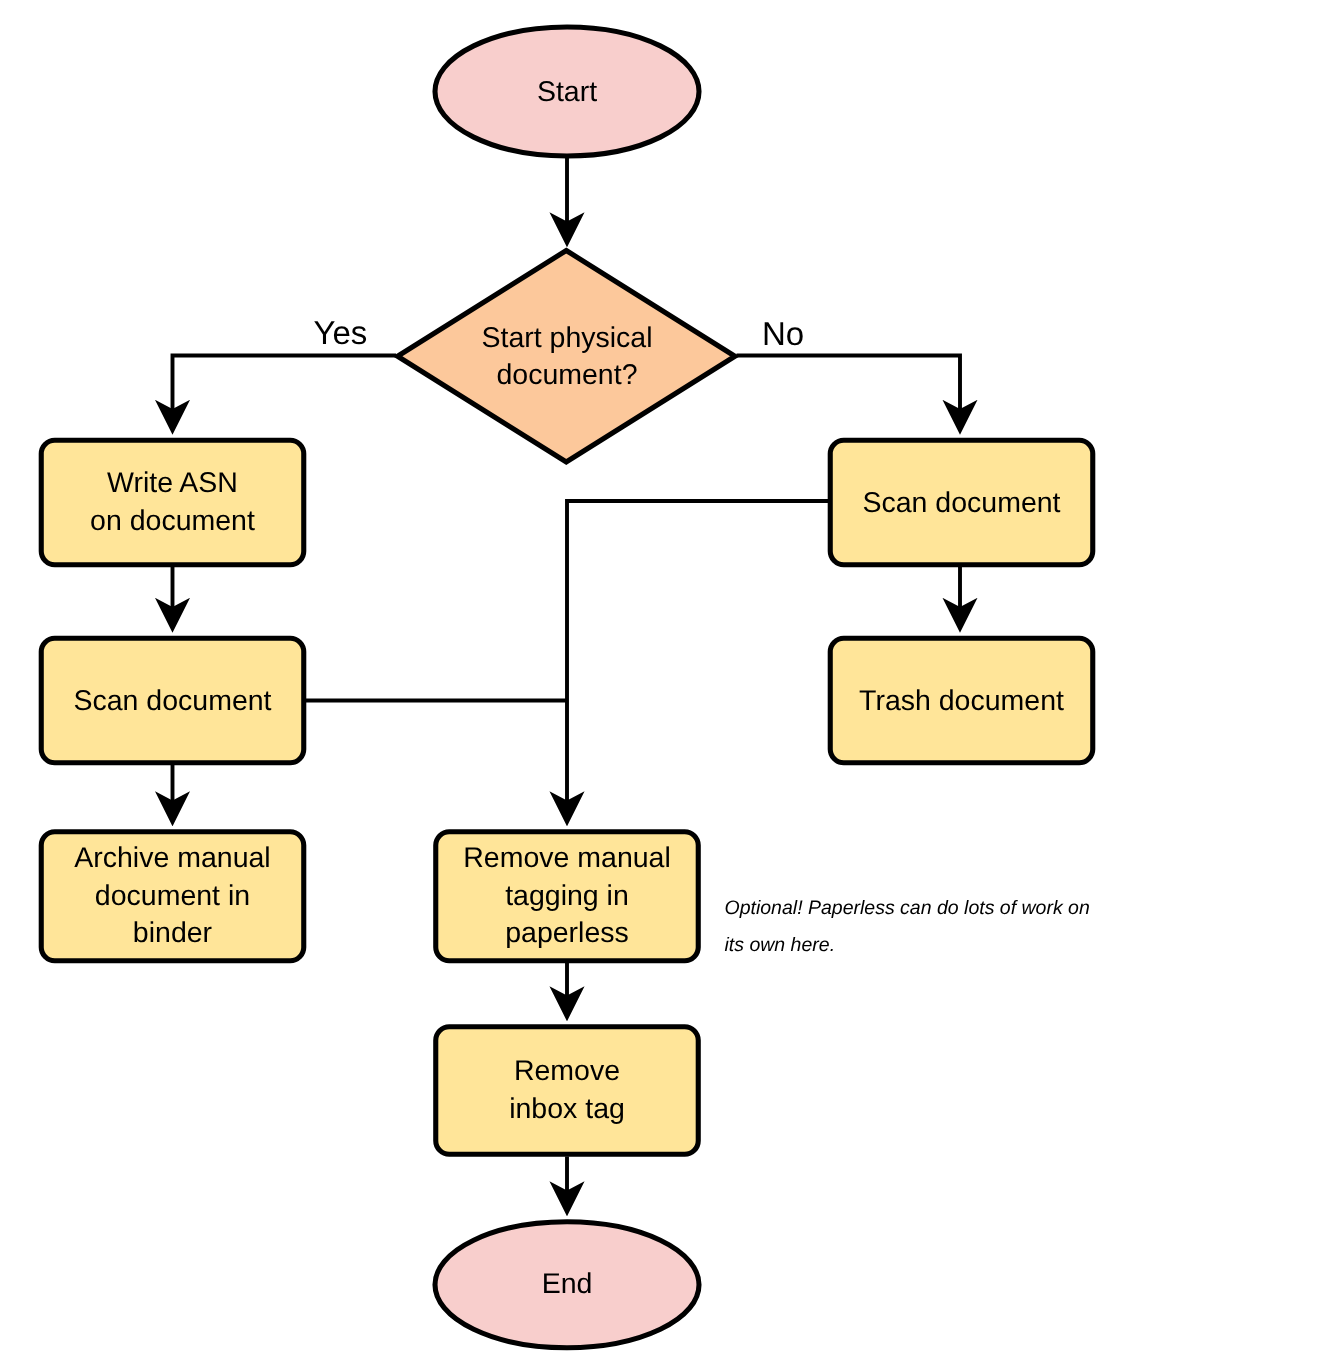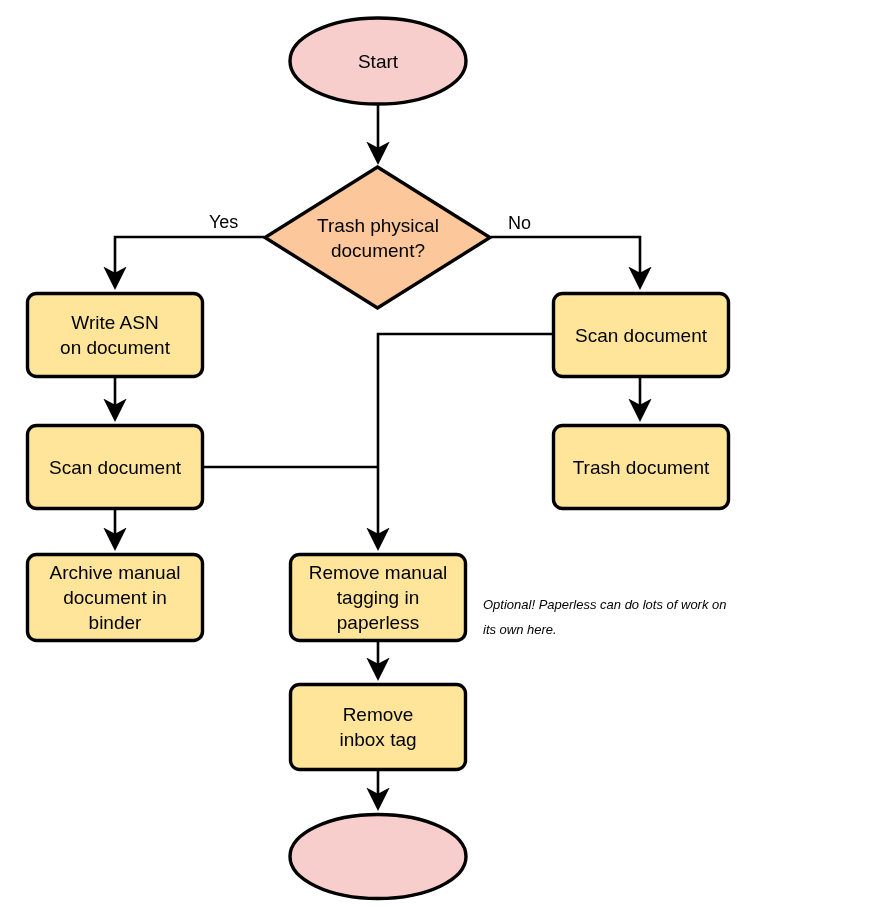--- a/index.html
+++ b/index.html
@@ -36,21 +36,21 @@
     text-align: center;
     color: #000000;
     font-size: 19px;
     line-height: 25px;
     white-space: pre-line;
     pointer-events: none;
   }
   .edge-label {
     position: absolute;
     color: #000000;
-    font-size: 18px;
+    font-size: 22px;
     line-height: 22px;
     white-space: nowrap;
   }
   .note-text {
     position: absolute;
     color: #000000;
     font-size: 13px;
     line-height: 25px;
     font-style: italic;
     white-space: pre-line;
@@ -110,21 +110,21 @@
 
     <rect x="290.5" y="554.5" width="175" height="86" rx="9" ry="9" fill="#ffe599" stroke="#000000" stroke-width="3.4"></rect>
 
     <rect x="290.5" y="684.5" width="175" height="85" rx="9" ry="9" fill="#ffe599" stroke="#000000" stroke-width="3.4"></rect>
 
     <ellipse cx="378" cy="856.5" rx="88" ry="42" fill="#f8cecc" stroke="#000000" stroke-width="3.4"></ellipse>
   </svg>
 
   <div class="node-label" style="left:289px; top:17px; width:178px; height:88px;">Start</div>
 
-  <div class="node-label" style="left:278px; top:170px; width:200px; height:135px;">Trash physical
+  <div class="node-label" style="left:278px; top:170px; width:200px; height:135px;">Start physical
 document?</div>
 
   <div class="node-label" style="left:26px; top:292px; width:178px; height:86px;">Write ASN
 on document</div>
 
   <div class="node-label" style="left:26px; top:424px; width:178px; height:86px;">Scan document</div>
 
   <div class="node-label" style="left:26px; top:553px; width:178px; height:89px;">Archive manual
 document in
 binder</div>
@@ -133,20 +133,21 @@
 
   <div class="node-label" style="left:552px; top:424px; width:178px; height:86px;">Trash document</div>
 
   <div class="node-label" style="left:289px; top:553px; width:178px; height:89px;">Remove manual
 tagging in
 paperless</div>
 
   <div class="node-label" style="left:289px; top:683px; width:178px; height:88px;">Remove
 inbox tag</div>
 
+  <div class="node-label" style="left:289px; top:813px; width:178px; height:87px;">End</div>
 
   <div class="edge-label" style="left:209px; top:211px;">Yes</div>
 
   <div class="edge-label" style="left:508px; top:212px;">No</div>
 
   <div class="note-text" style="left:483px; top:592px; width:400px;">Optional! Paperless can do lots of work on
 its own here.</div>
 
 </div>
 

